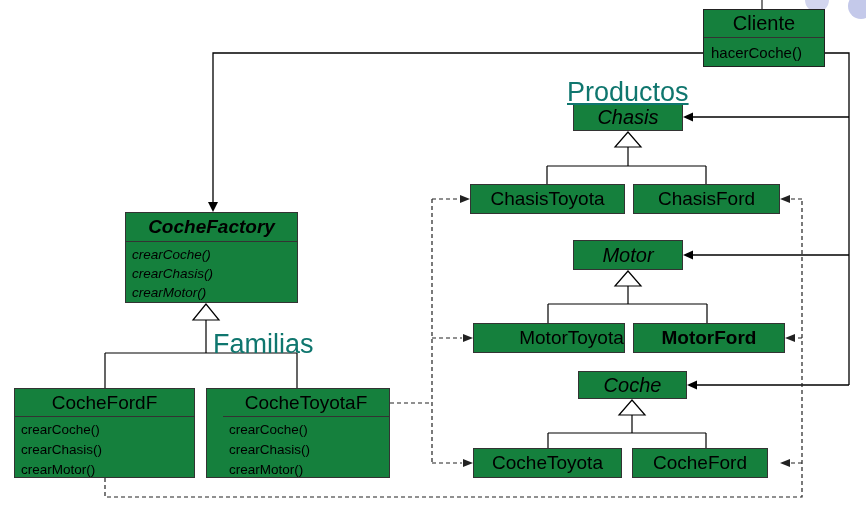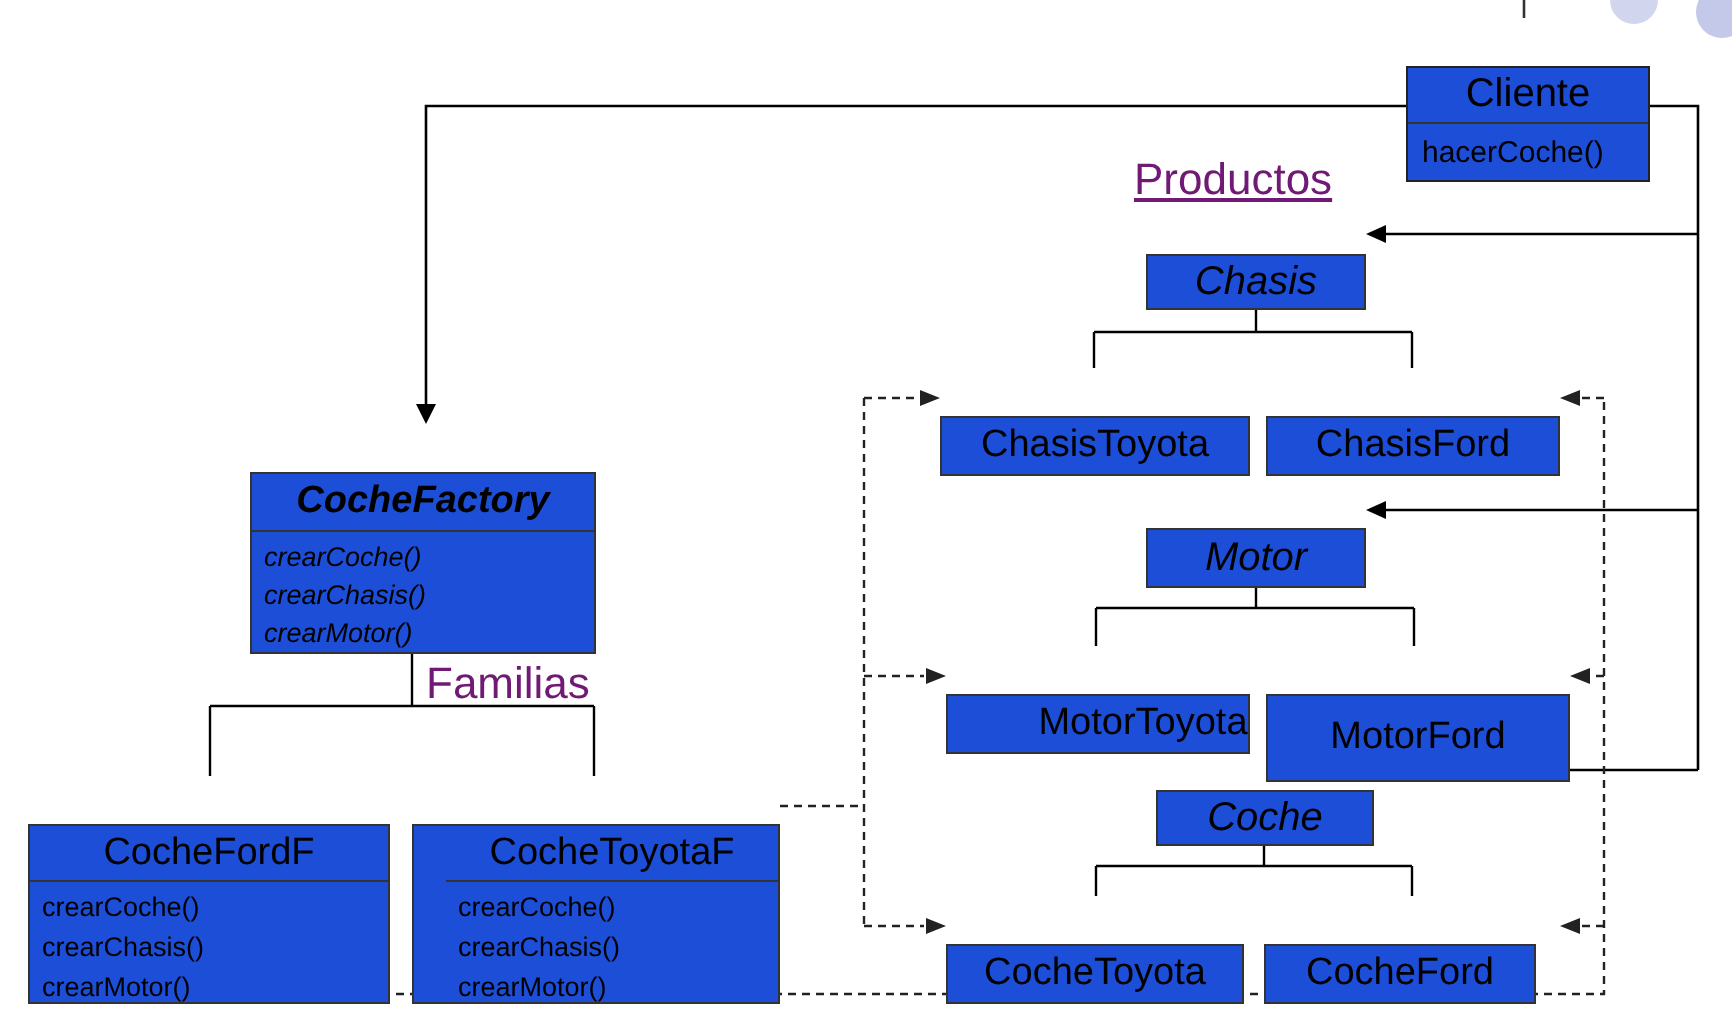--- a/index.html
+++ b/index.html
@@ -2,40 +2,39 @@
 <html><head>
 <meta charset="utf-8">
 <style>
   html,body{margin:0;padding:0;background:#fff;}
   #stage{
     position:relative;width:866px;height:513px;background:#ffffff;overflow:hidden;
     font-family:"Liberation Sans",sans-serif;
   }
   #connectors{position:absolute;left:0;top:0;z-index:0;}
   .cls{
-    position:absolute;background:#1d4ed8;border:1px solid #333;box-sizing:border-box;z-index:1;
+    position:absolute;background:#15803d;border:1px solid #333;box-sizing:border-box;z-index:1;
     color:#000;
-    margin-top:24px;
   }
   .cls.heavy{border-width:1.5px;border-color:#222;}
   .cls.single{display:flex;align-items:center;justify-content:center;}
   .cls-name{
     display:flex;align-items:center;justify-content:center;
     font-size:19px;white-space:nowrap;box-sizing:border-box;
   }
   .cls-name.sep{border-bottom:1px solid #333;}
   .abstract .cls-name, .abstract.single .cls-name{font-style:italic;}
   .boldname .cls-name{font-weight:bold;}
   .cls-methods{padding:3px 0 0 6px;}
   .mth{font-size:13.5px;line-height:19px;white-space:nowrap;}
   .it-methods .mth{font-style:italic;}
   .f-methods .mth{line-height:20px;}
   .cliente-mth .mth{font-size:15px;line-height:24px;padding-left:1px;}
   .region-label{
-    position:absolute;z-index:2;color:#701a75;font-size:22px;line-height:1.05;white-space:nowrap;
+    position:absolute;z-index:2;color:#0f766e;font-size:27px;line-height:1.05;white-space:nowrap;
   }
   .region-label.u{text-decoration:underline;}
 </style>
 </head>
 <body>
 
 <div id="stage">
 
   <svg id="connectors" width="866" height="513" viewBox="0 0 866 513" xmlns="http://www.w3.org/2000/svg">
 
@@ -117,21 +116,21 @@
     <div class="cls-name">ChasisFord</div>
   </div>
 
   <div class="cls single abstract" style="left:573px;top:240px;width:110px;height:30px;">
     <div class="cls-name" style="font-size:20px;">Motor</div>
   </div>
 
   <div class="cls single" style="left:473px;top:323px;width:152px;height:30px;padding-left:45px;">
     <div class="cls-name">MotorToyota</div>
   </div>
-  <div class="cls single" style="left:633px;top:323px;width:152px;height:44px;">
+  <div class="cls single" style="left:633px;top:323px;width:152px;height:30px;font-weight:bold;">
     <div class="cls-name">MotorFord</div>
   </div>
 
   <div class="cls single abstract" style="left:578px;top:371px;width:109px;height:28px;">
     <div class="cls-name" style="font-size:20px;">Coche</div>
   </div>
 
   <div class="cls single" style="left:473px;top:448px;width:149px;height:30px;">
     <div class="cls-name">CocheToyota</div>
   </div>

